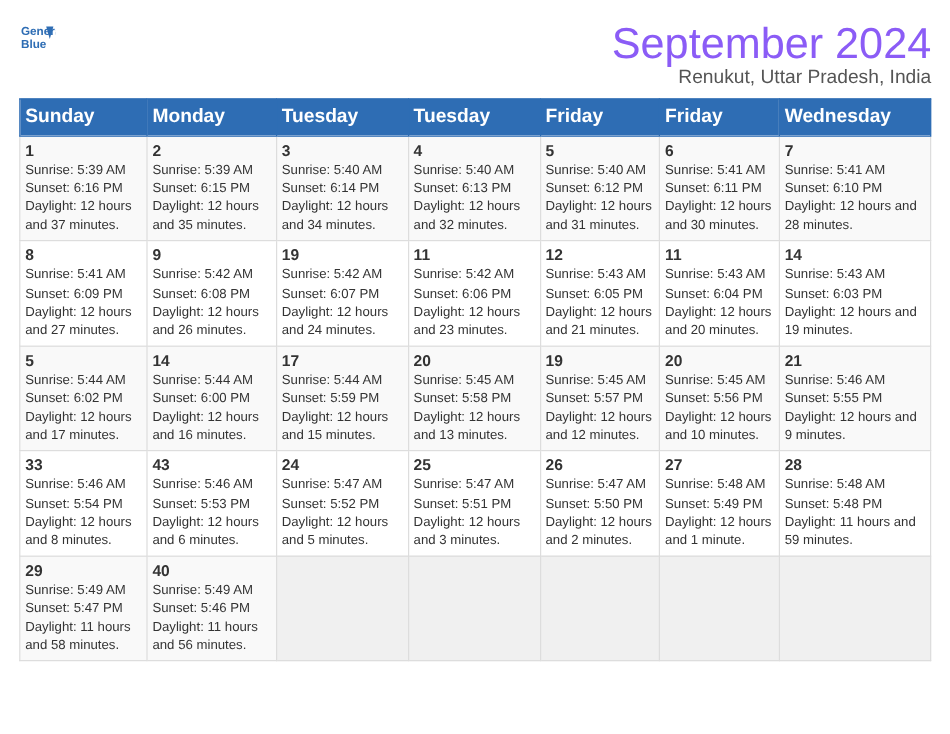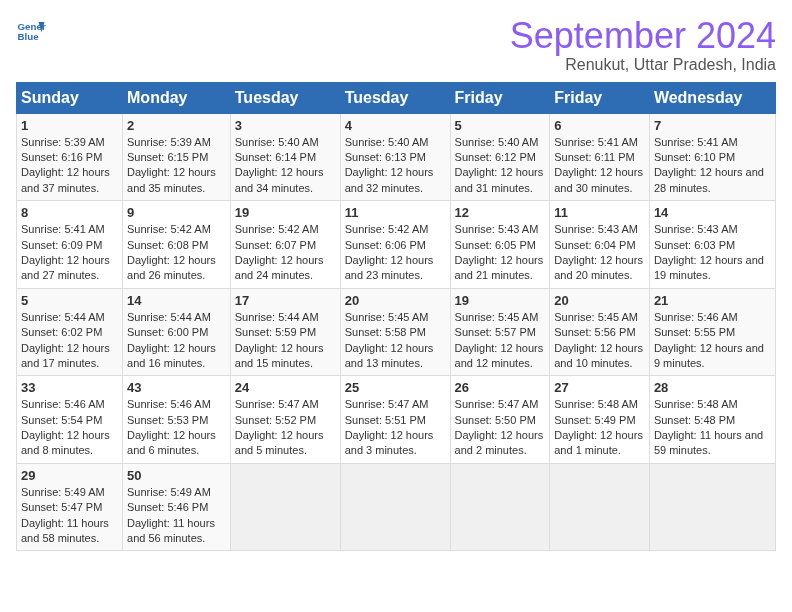--- a/index.html
+++ b/index.html
@@ -228,21 +228,21 @@
           <span class="day-num">28</span>
           <div class="day-info">Sunrise: 5:48 AM<br>Sunset: 5:48 PM<br>Daylight: 11 hours and 59 minutes.</div>
         </td>
       </tr>
       <tr>
         <td>
           <span class="day-num">29</span>
           <div class="day-info">Sunrise: 5:49 AM<br>Sunset: 5:47 PM<br>Daylight: 11 hours and 58 minutes.</div>
         </td>
         <td>
-          <span class="day-num">50</span>
+          <span class="day-num">40</span>
           <div class="day-info">Sunrise: 5:49 AM<br>Sunset: 5:46 PM<br>Daylight: 11 hours and 56 minutes.</div>
         </td>
         <td class="empty-cell"></td>
         <td class="empty-cell"></td>
         <td class="empty-cell"></td>
         <td class="empty-cell"></td>
         <td class="empty-cell"></td>
       </tr>
     </tbody>
 </table>

